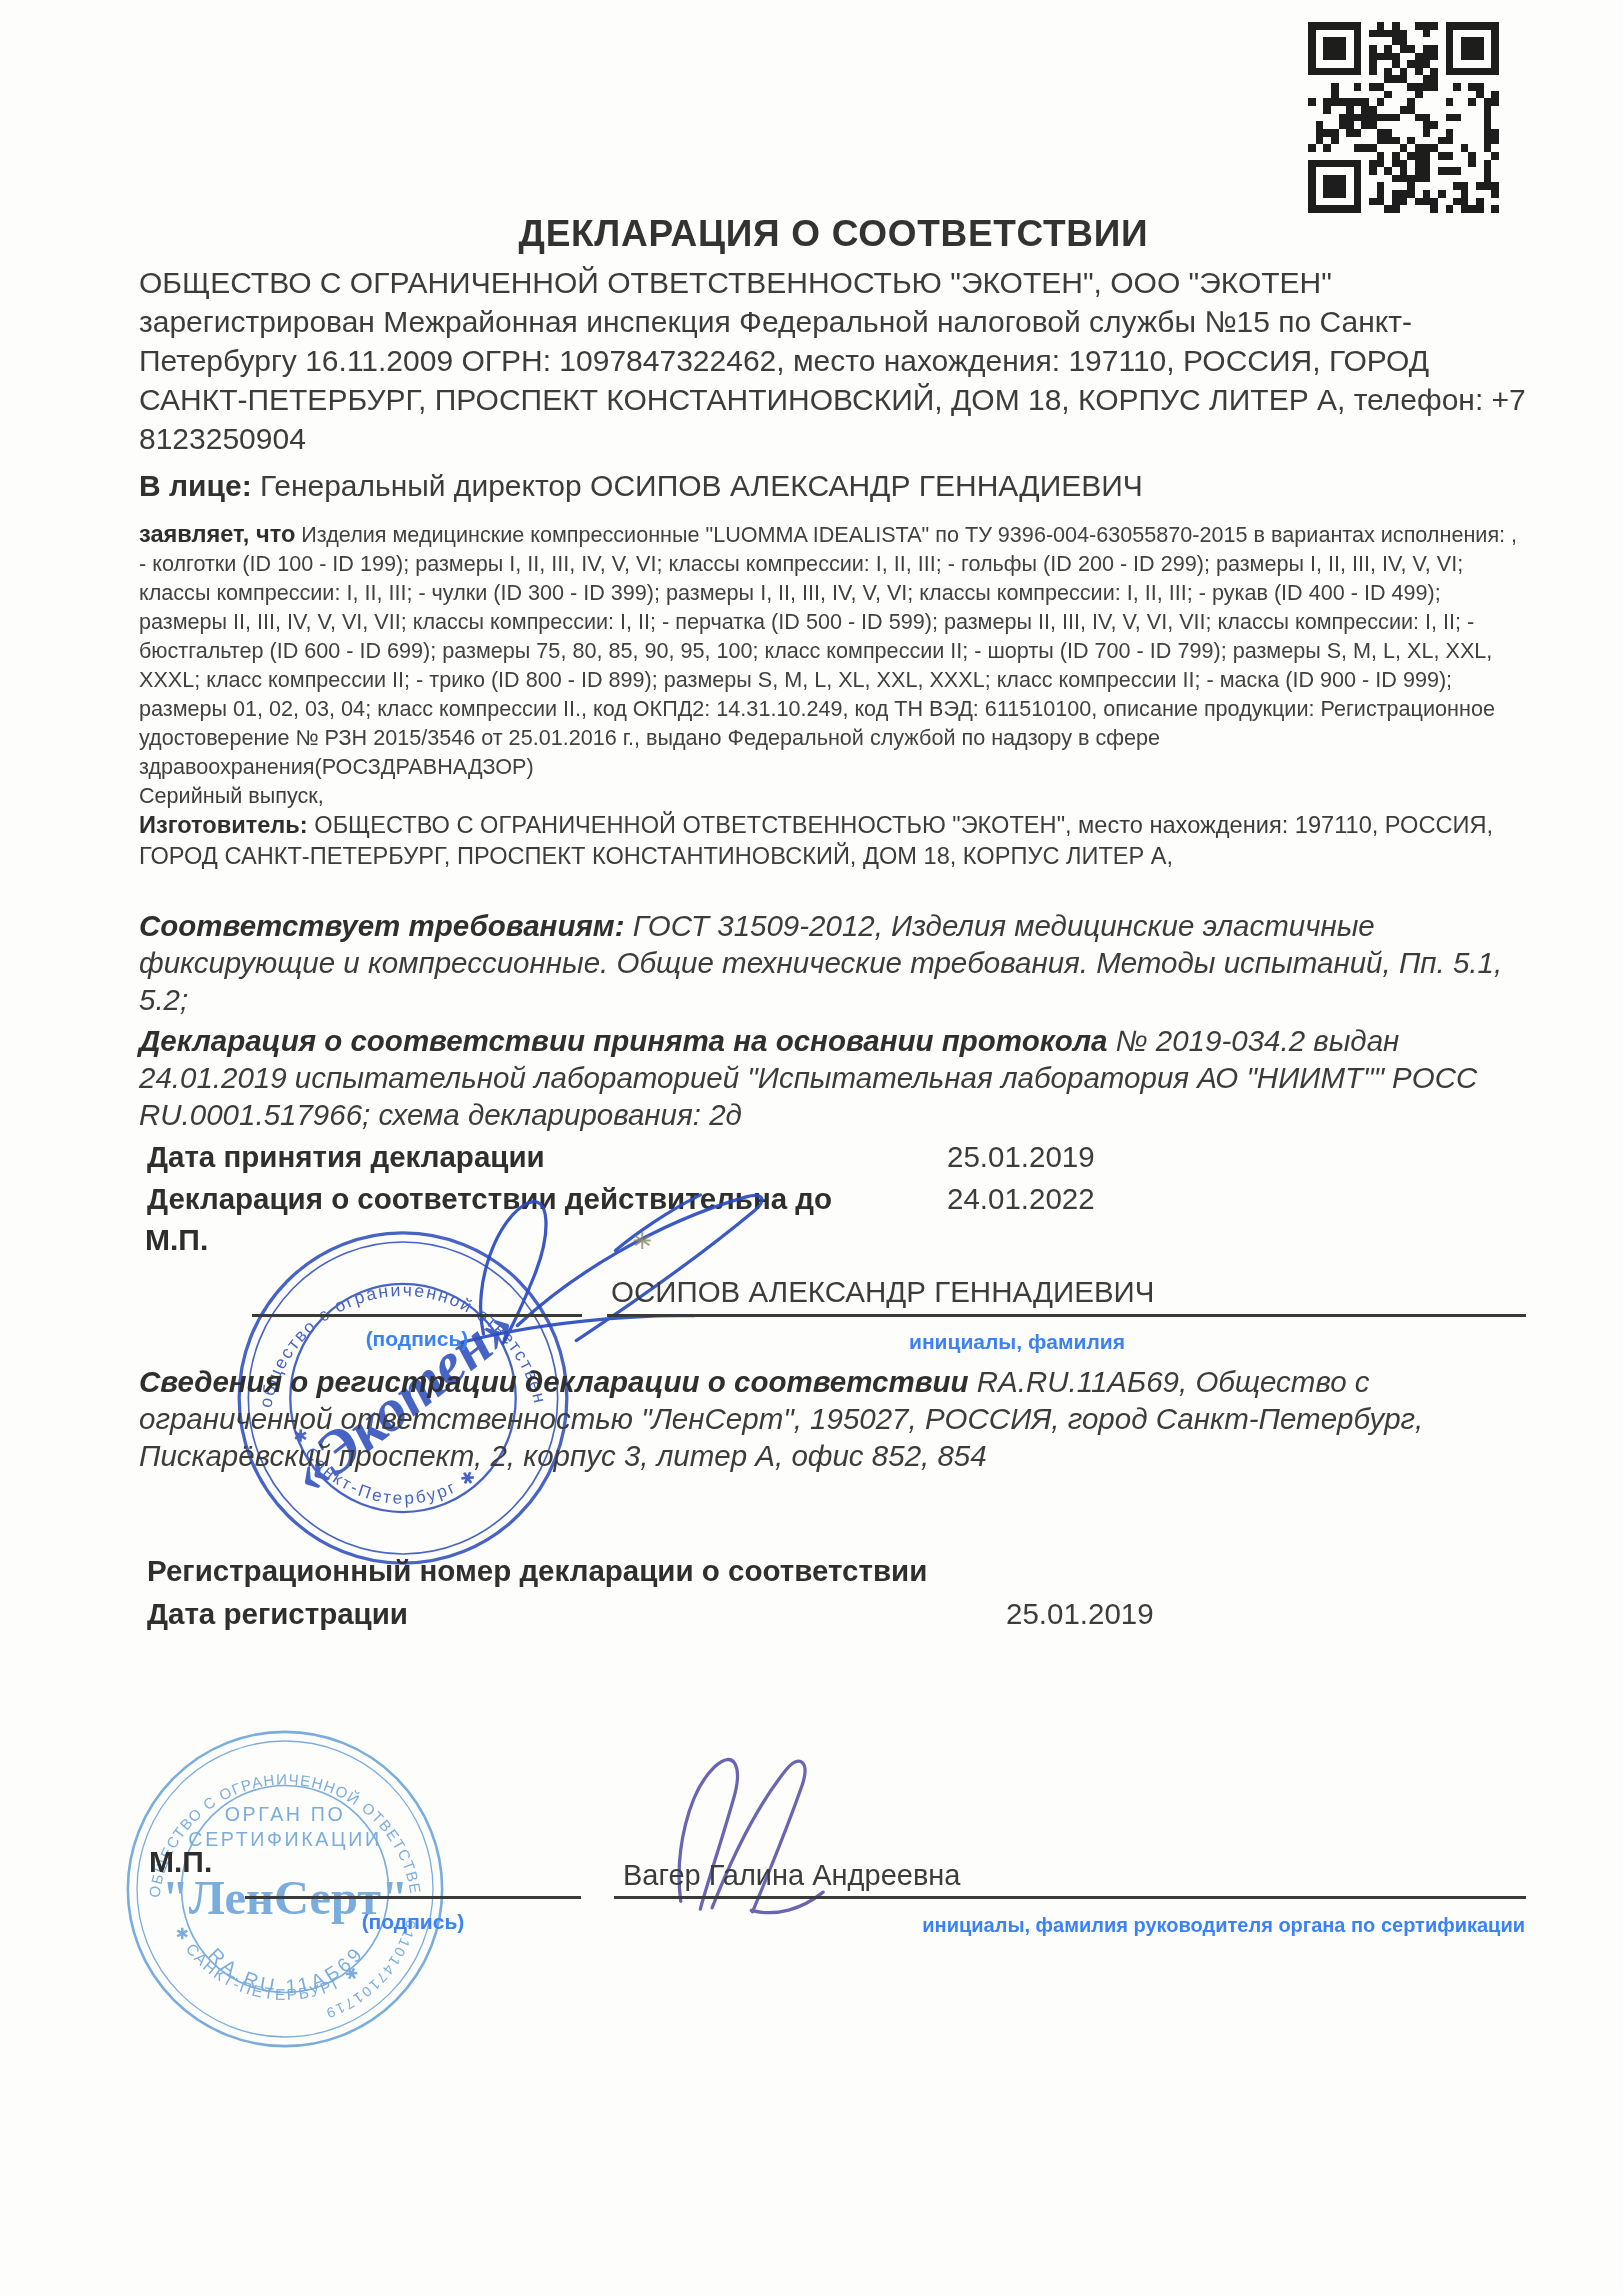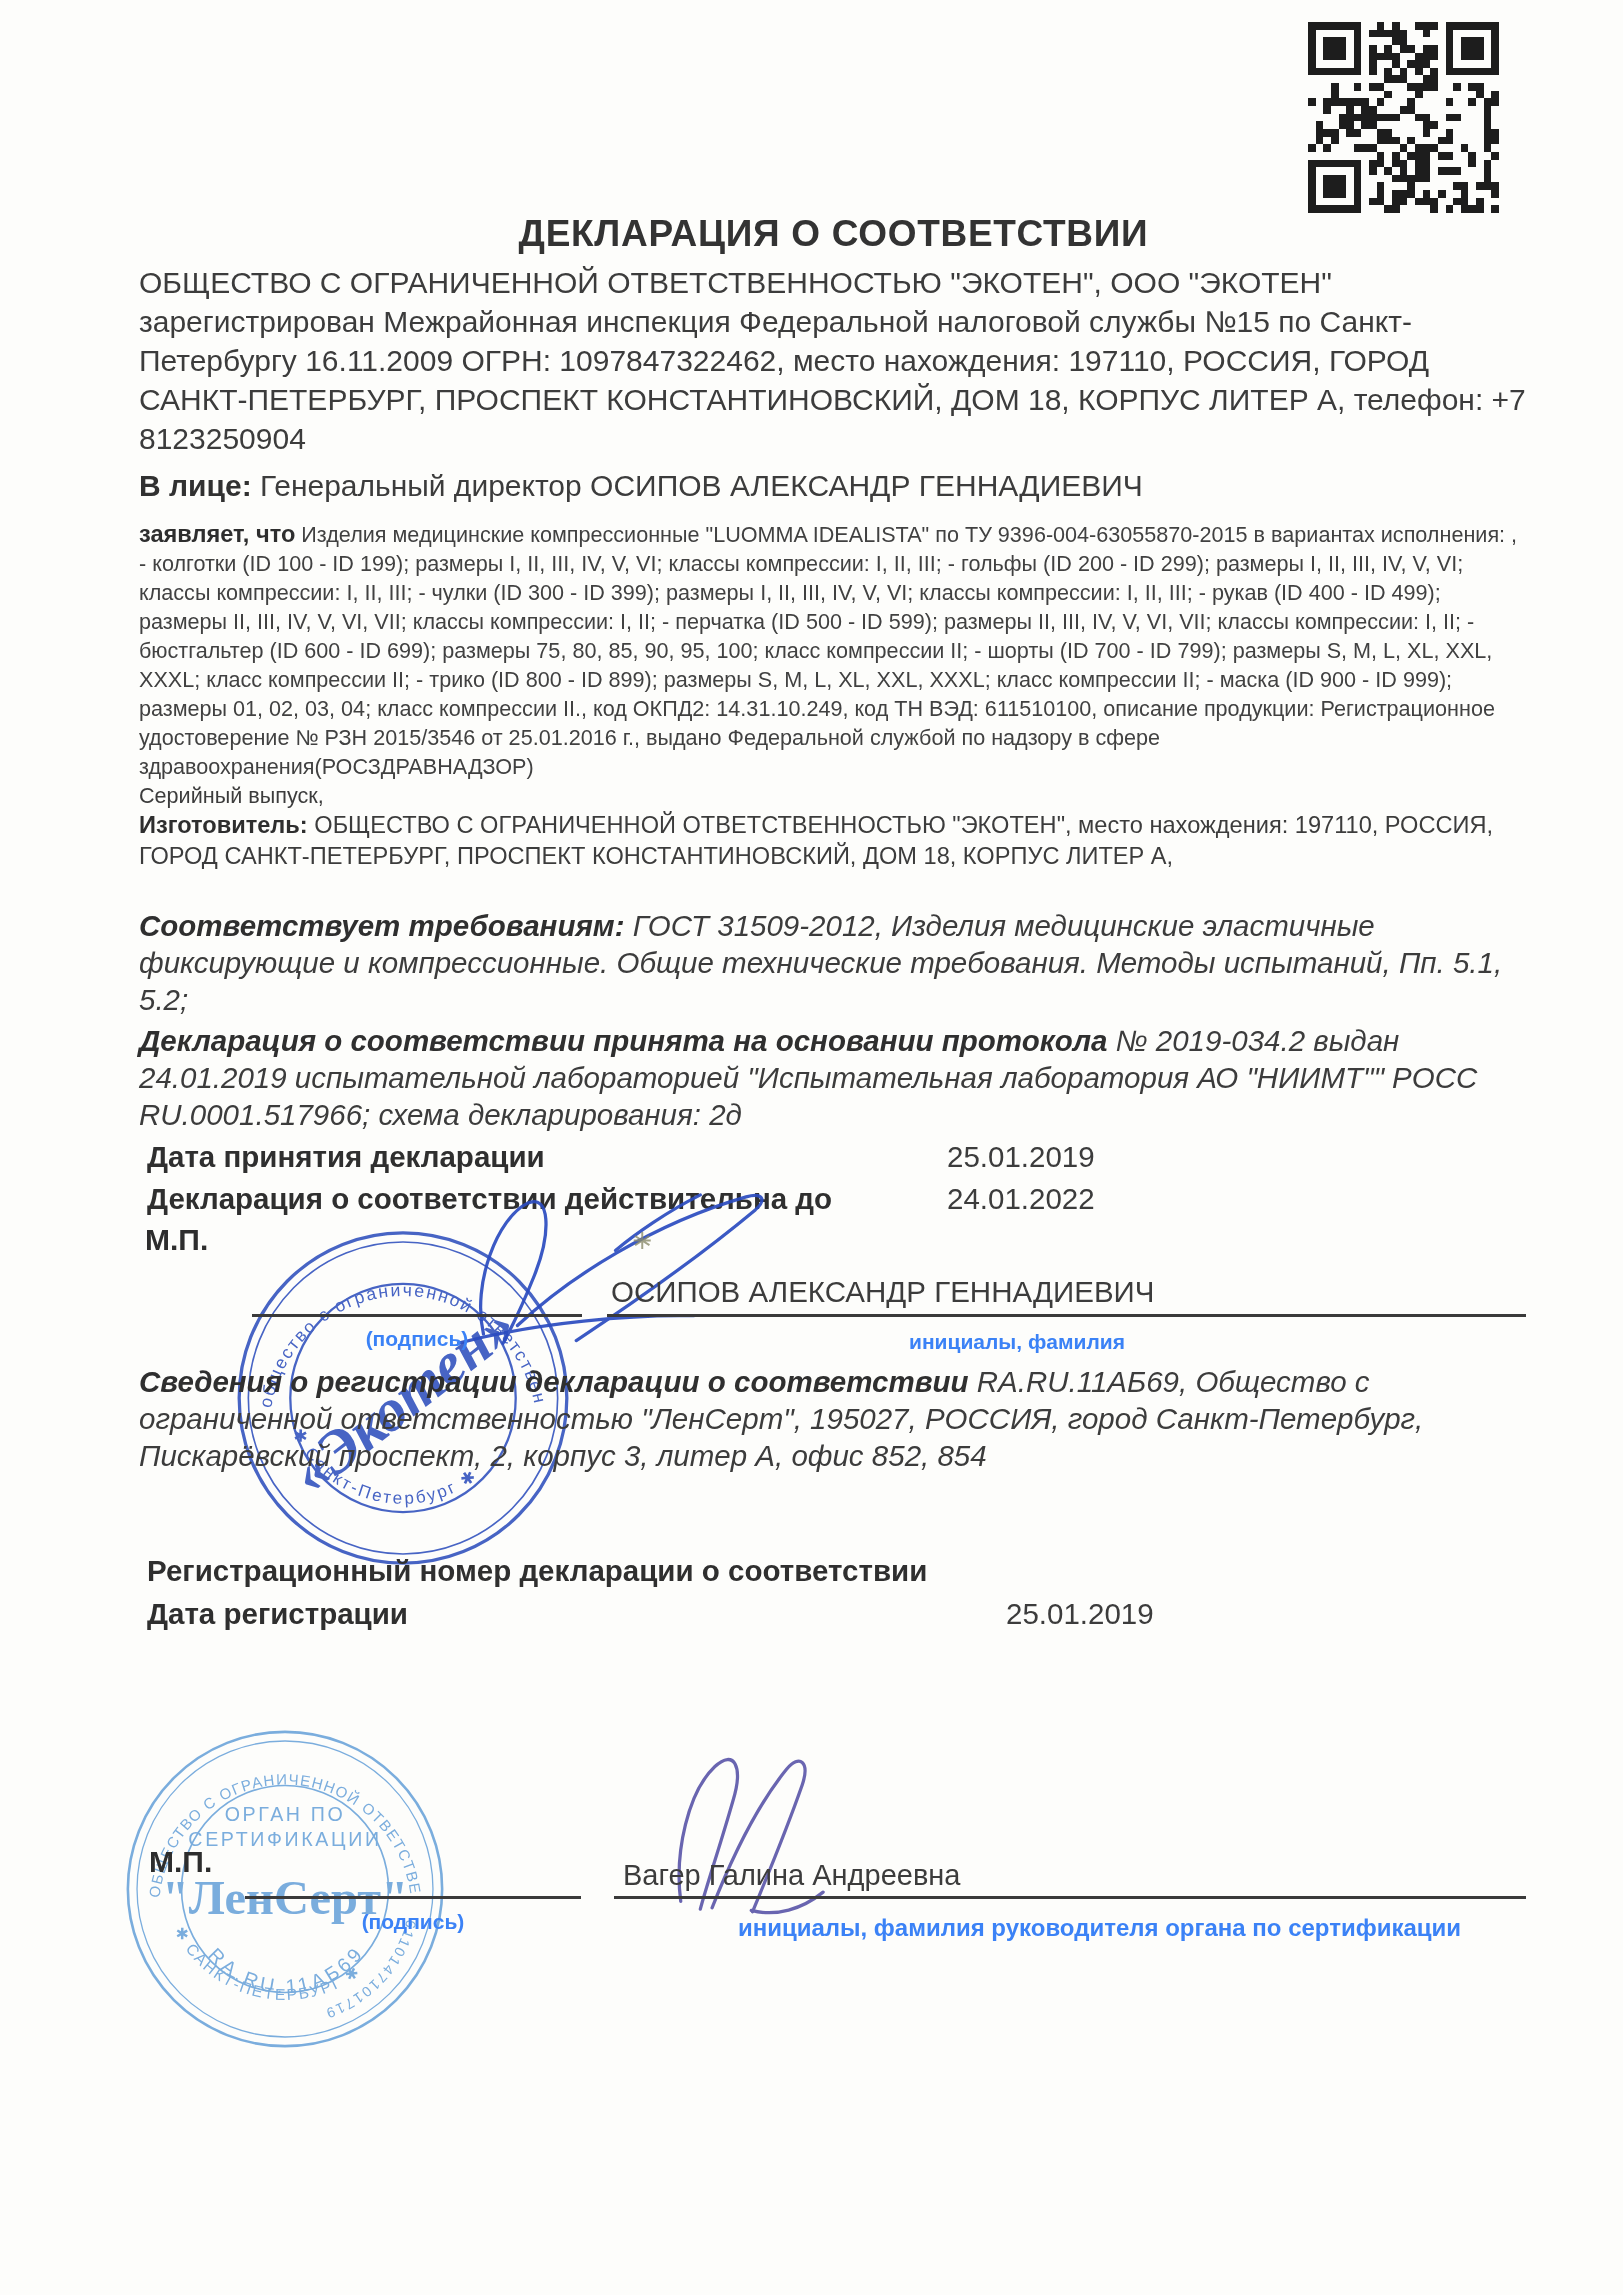--- a/index.html
+++ b/index.html
@@ -466,16 +466,16 @@
       <path d="M 80,276 C 70,200 92,108 132,70 C 162,42 176,70 160,122 C 140,192 120,250 110,288"></path>
       <path d="M 128,286 C 158,210 198,128 242,74 C 262,50 278,62 266,98 C 238,178 208,248 190,292"></path>
       <path d="M 188,290 C 226,300 266,288 298,262"></path>
     </g>
   </svg>
 
   <div class="abs sig-line" style="left:245px;top:1896px;width:336px;"></div>
   <div class="abs sig-line" style="left:614px;top:1896px;width:912px;"></div>
   <div class="abs name-over-line" style="left:623px;top:1859px;font-size:29px;">Вагер Галина Андреевна</div>
   <div class="abs caption" style="left:245px;top:1910px;width:336px;">(подпись)</div>
-  <div class="abs caption" style="left:674px;top:1914px;width:851px;font-size:24px;">инициалы, фамилия руководителя органа по сертификации</div>
+  <div class="abs caption" style="left:674px;top:1914px;width:851px;font-size:20px;text-align:right;">инициалы, фамилия руководителя органа по сертификации</div>
 
 </div>
 
 
 </body></html>

